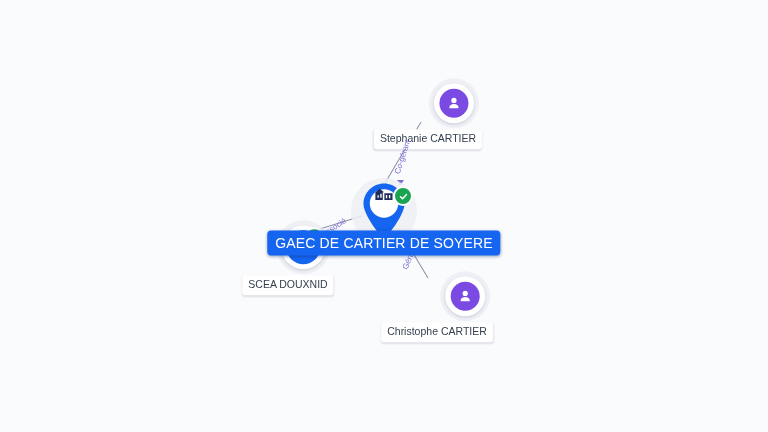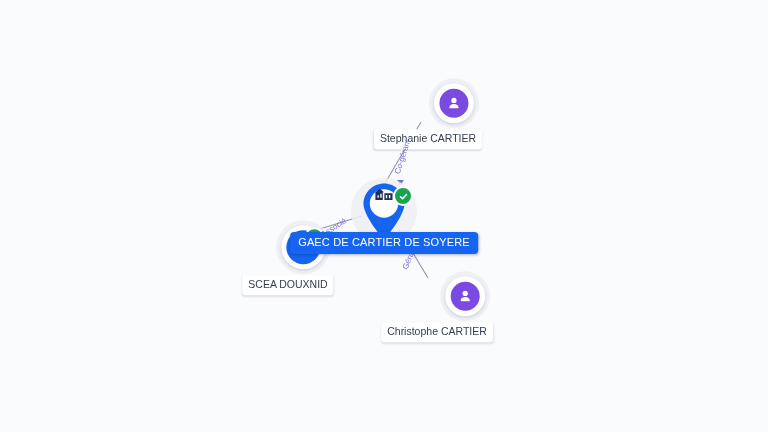--- a/index.html
+++ b/index.html
@@ -191,21 +191,21 @@
     white-space: nowrap;
     box-shadow: 0 1px 2px rgba(40,50,80,.14);
   }
 
   
   .tooltip-label {
     position: absolute;
     transform: translate(-50%, -50%);
     background: #1565f0;
     color: #ffffff;
-    font-size: 11px;
+    font-size: 14px;
     line-height: 1;
     letter-spacing: .15px;
     padding: 5px 8px 6px 8px;
     border-radius: 4px;
     white-space: nowrap;
     box-shadow: 0 1px 3px rgba(10,40,110,.35);
     z-index: 30;
   }
 
   

